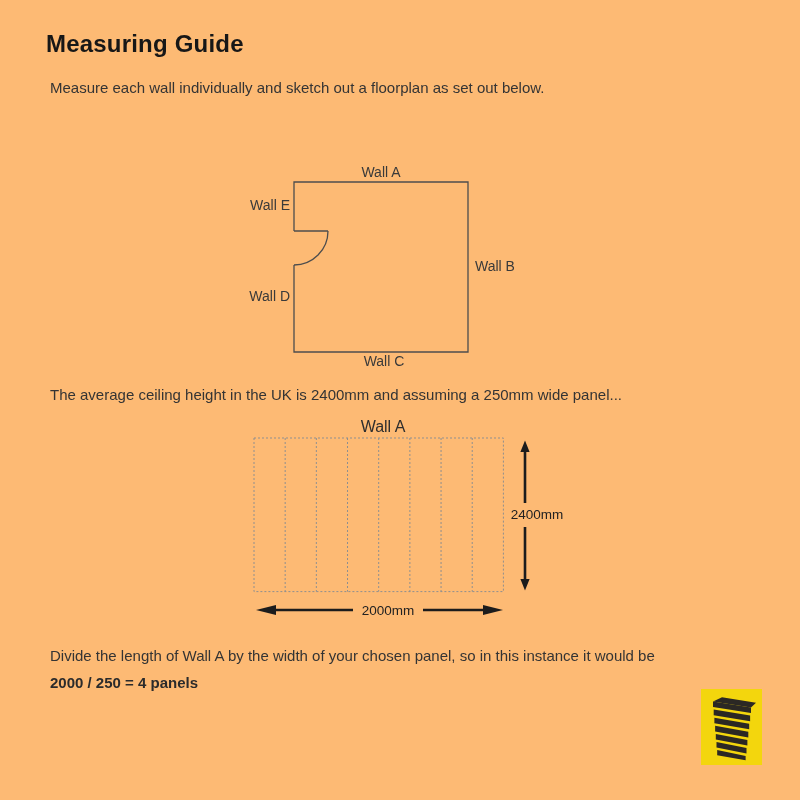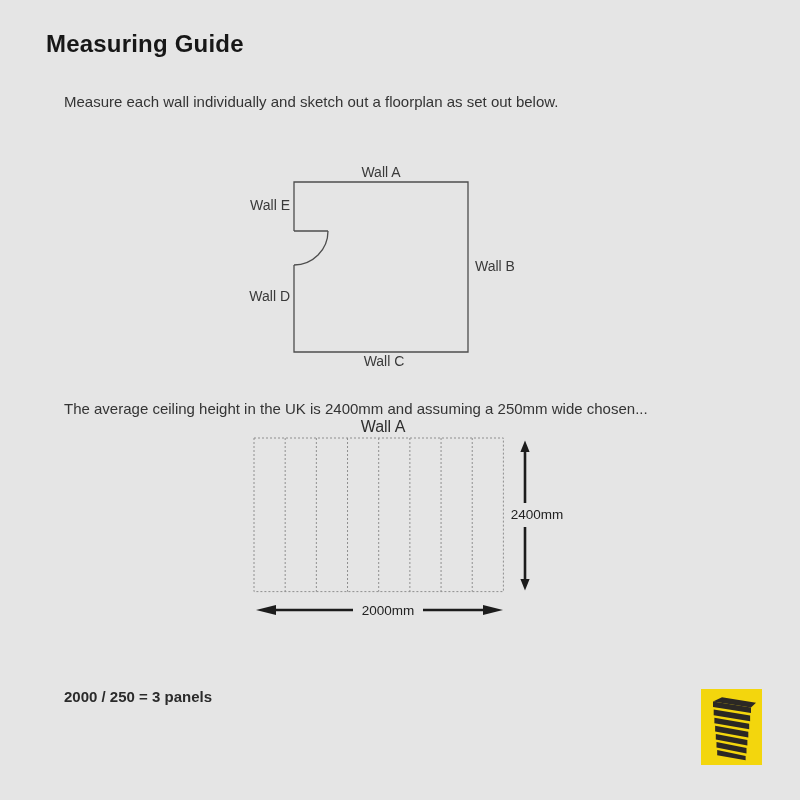--- a/index.html
+++ b/index.html
@@ -1,20 +1,20 @@
 <!DOCTYPE html>
 <html><head>
 <meta charset="utf-8">
 <style>
   html,body{margin:0;padding:0;background:#fff;}
-  .page{position:relative;width:800px;height:800px;background:#e5e5e5;overflow:hidden;
+  .page{position:relative;width:800px;height:800px;background:#fdba74;overflow:hidden;
         font-family:"Liberation Sans",sans-serif;color:#333;}
   .title{position:absolute;left:46px;top:30px;margin:0;font-size:24px;font-weight:700;
          color:#171717;letter-spacing:0.2px;}
-  .para{position:absolute;margin:14px;font-size:15px;line-height:18px;color:#343434;white-space:nowrap;}
+  .para{position:absolute;margin:0;font-size:15px;line-height:18px;color:#343434;white-space:nowrap;}
   .p-intro1{left:50px;top:79px;}
   .p-intro2{left:50px;top:120px;}
   .p-ceiling{left:50px;top:386px;}
   .p-divide{left:50px;top:647px;}
   .p-formula{left:50px;top:674px;font-weight:700;color:#2b2b2b;}
   .p-repeat{left:50px;top:704px;}
   svg{position:absolute;overflow:visible;}
   .floorplan-svg{left:230px;top:160px;width:310px;height:212px;}
   .panels-svg{left:240px;top:412px;width:330px;height:212px;}
   .wall-stroke{fill:none;stroke:#4d4d4d;stroke-width:1.3;}
@@ -40,21 +40,21 @@
     <path class="wall-stroke" d="M294,231 L294,182 L468,182 L468,352 L294,352 L294,265"></path>
     <path class="wall-stroke" d="M294,231 L328,231"></path>
     <path class="wall-stroke" d="M328,231 A34 34 0 0 1 294,265" stroke-width="1"></path>
     <text class="svg-label" x="381" y="177" text-anchor="middle">Wall A</text>
     <text class="svg-label" x="290" y="210" text-anchor="end">Wall E</text>
     <text class="svg-label" x="475" y="271" text-anchor="start">Wall B</text>
     <text class="svg-label" x="290" y="301" text-anchor="end">Wall D</text>
     <text class="svg-label" x="384" y="366" text-anchor="middle">Wall C</text>
   </svg>
 
-  <p class="para p-ceiling">The average ceiling height in the UK is 2400mm and assuming a 250mm wide chosen...</p>
+  <p class="para p-ceiling">The average ceiling height in the UK is 2400mm and assuming a 250mm wide panel...</p>
 
   <svg class="panels-svg" viewBox="240 412 330 212">
     <text class="svg-title" x="383" y="432" text-anchor="middle">Wall A</text>
 
     <rect class="dot" x="254" y="438" width="249.4" height="153.6"></rect>
     <g id="panel-dividers">
         <line x1="285.175" x2="285.175" y1="438" y2="591.6" class="dot"></line>
         <line x1="316.35" x2="316.35" y1="438" y2="591.6" class="dot"></line>
         <line x1="347.525" x2="347.525" y1="438" y2="591.6" class="dot"></line>
         <line x1="378.7" x2="378.7" y1="438" y2="591.6" class="dot"></line>
@@ -69,21 +69,22 @@
     <polygon class="dim-head" points="525,590.5 520.4,579 529.6,579"></polygon>
     <text class="dim-label" x="537" y="519" text-anchor="middle">2400mm</text>
 
     <line class="dim-line" x1="272" y1="610" x2="353" y2="610"></line>
     <line class="dim-line" x1="423" y1="610" x2="488" y2="610"></line>
     <polygon class="dim-head" points="256,610 276,604.9 276,615.1"></polygon>
     <polygon class="dim-head" points="503,610 483,604.9 483,615.1"></polygon>
     <text class="dim-label" x="388" y="615" text-anchor="middle">2000mm</text>
   </svg>
 
-  <p class="para p-formula">2000 / 250 = 3 panels</p>
+  <p class="para p-divide">Divide the length of Wall A by the width of your chosen panel, so in this instance it would be</p>
+  <p class="para p-formula">2000 / 250 = 4 panels</p>
 
   <div class="logo">
     <svg viewBox="0 0 61 76">
       <rect x="0" y="0" width="61" height="76" fill="#F3D60D"></rect>
       <g fill="#2B2824">
         <polygon points="12,12.5 21,8.2 55,13.8 50,18.5"></polygon>
         <polygon points="12,12.5 50,18.5 50,24.1 12,18.1"></polygon>
         <polygon points="12.7,20.6 49.1,26.6 49.1,32.2 12.7,26.2"></polygon>
         <polygon points="13.4,28.7 48.2,34.7 48.2,40.3 13.4,34.3"></polygon>
         <polygon points="14.1,36.8 47.3,42.8 47.3,48.4 14.1,42.4"></polygon>

